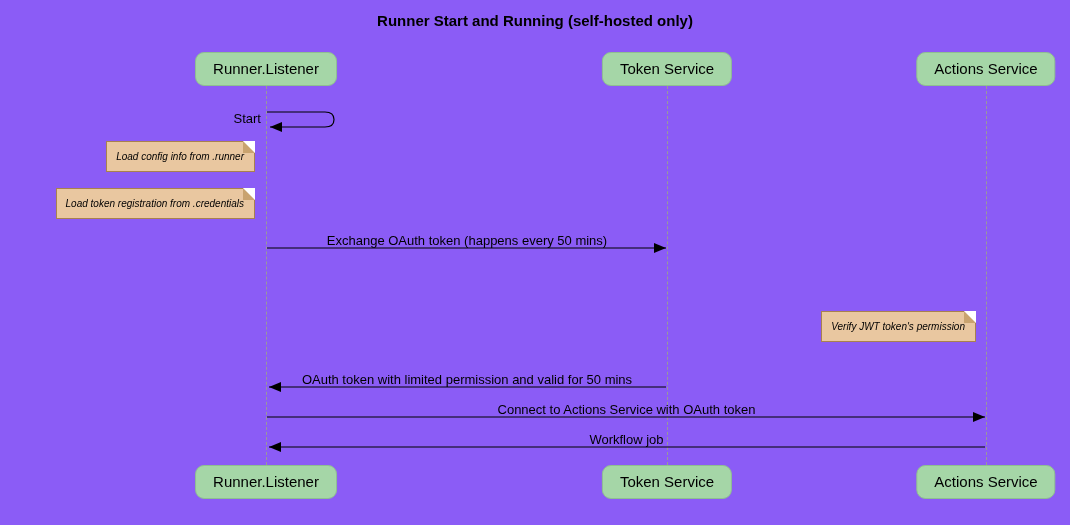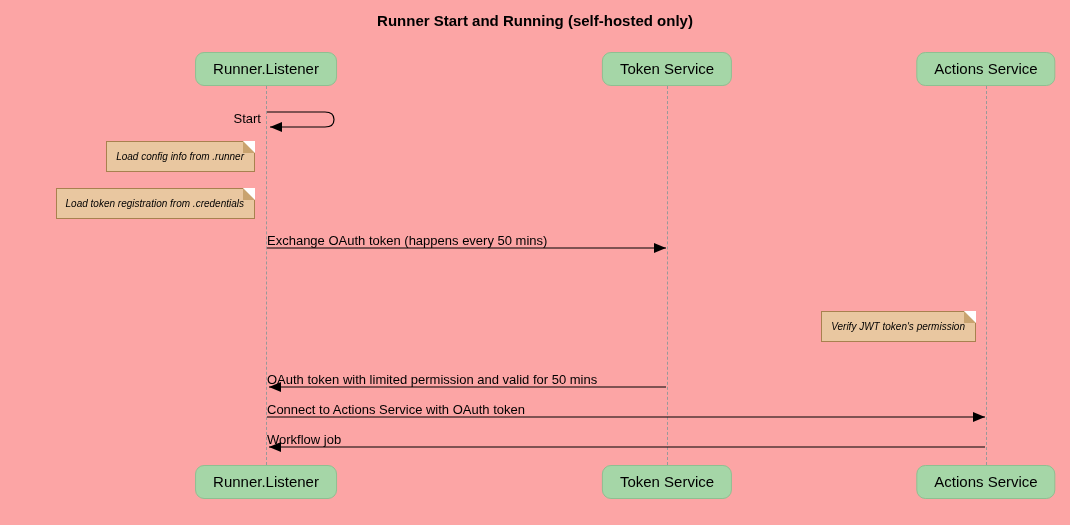--- a/index.html
+++ b/index.html
@@ -5,21 +5,21 @@
   * { box-sizing: border-box; margin: 0; padding: 0; }
   html, body { background: #ffffff; }
   body {
     font-family: "Liberation Sans", sans-serif;
     color: #000;
   }
   .canvas {
     position: relative;
     width: 1070px;
     height: 525px;
-    background: #fca5a5;
+    background: #8b5cf6;
     overflow: hidden;
   }
   .title {
     position: absolute;
     top: 12px;
     left: 0;
     width: 100%;
     text-align: center;
     font-size: 15px;
     font-weight: bold;
@@ -43,20 +43,21 @@
     border-radius: 9px;
     font-size: 15px;
     white-space: nowrap;
     text-align: center;
     color: var(--text, #000);
   }
   .msg-label {
     position: absolute;
     font-size: 13px;
     line-height: 15px;
+    text-align: center;
     color: var(--text, #000);
     white-space: nowrap;
   }
   .note {
     position: absolute;
     background: var(--note-fill, #e9c7a0);
     border: 1px solid var(--note-border, #a8814f);
     padding: 6px 10px 6px 9px;
     font-size: 10px;
     line-height: 17px;

